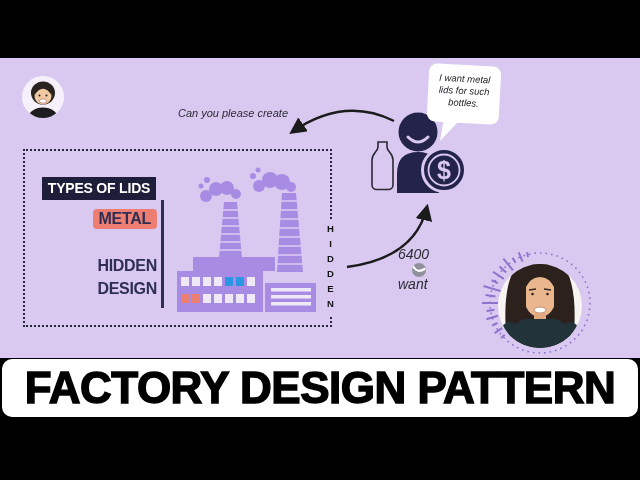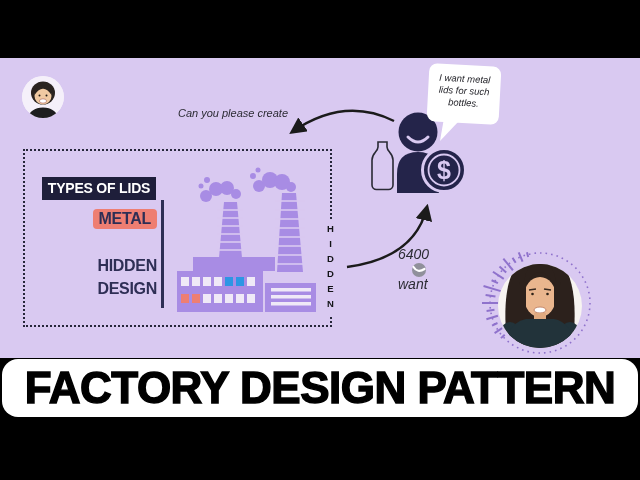--- a/index.html
+++ b/index.html
@@ -51,21 +51,21 @@
           box-sizing:border-box;}
 
   
   .qty{position:absolute;left:398px;width:46px;text-align:left;font-style:italic;
        font-size:14px;color:#2b2b33;z-index:2;}
   .qty.count{top:246px;}
   .qty.unit{top:276px;}
 
   
   .banner{position:absolute;left:2px;top:359px;width:636px;height:58px;background:#fff;
-          border-radius:16px;z-index:6;display:flex;align-items:center;justify-content:center;}
+          border-radius:10px;z-index:6;display:flex;align-items:center;justify-content:center;}
   .banner-text{font-size:44px;font-weight:700;color:#000;letter-spacing:-0.5px;
                -webkit-text-stroke:1.4px #000;white-space:nowrap;}
 
   
   .photo{position:absolute;left:498px;top:264px;width:84px;height:84px;border-radius:50%;
          overflow:hidden;background:#f7f4f1;z-index:2;}
 </style>
 </head>
 <body>
 

